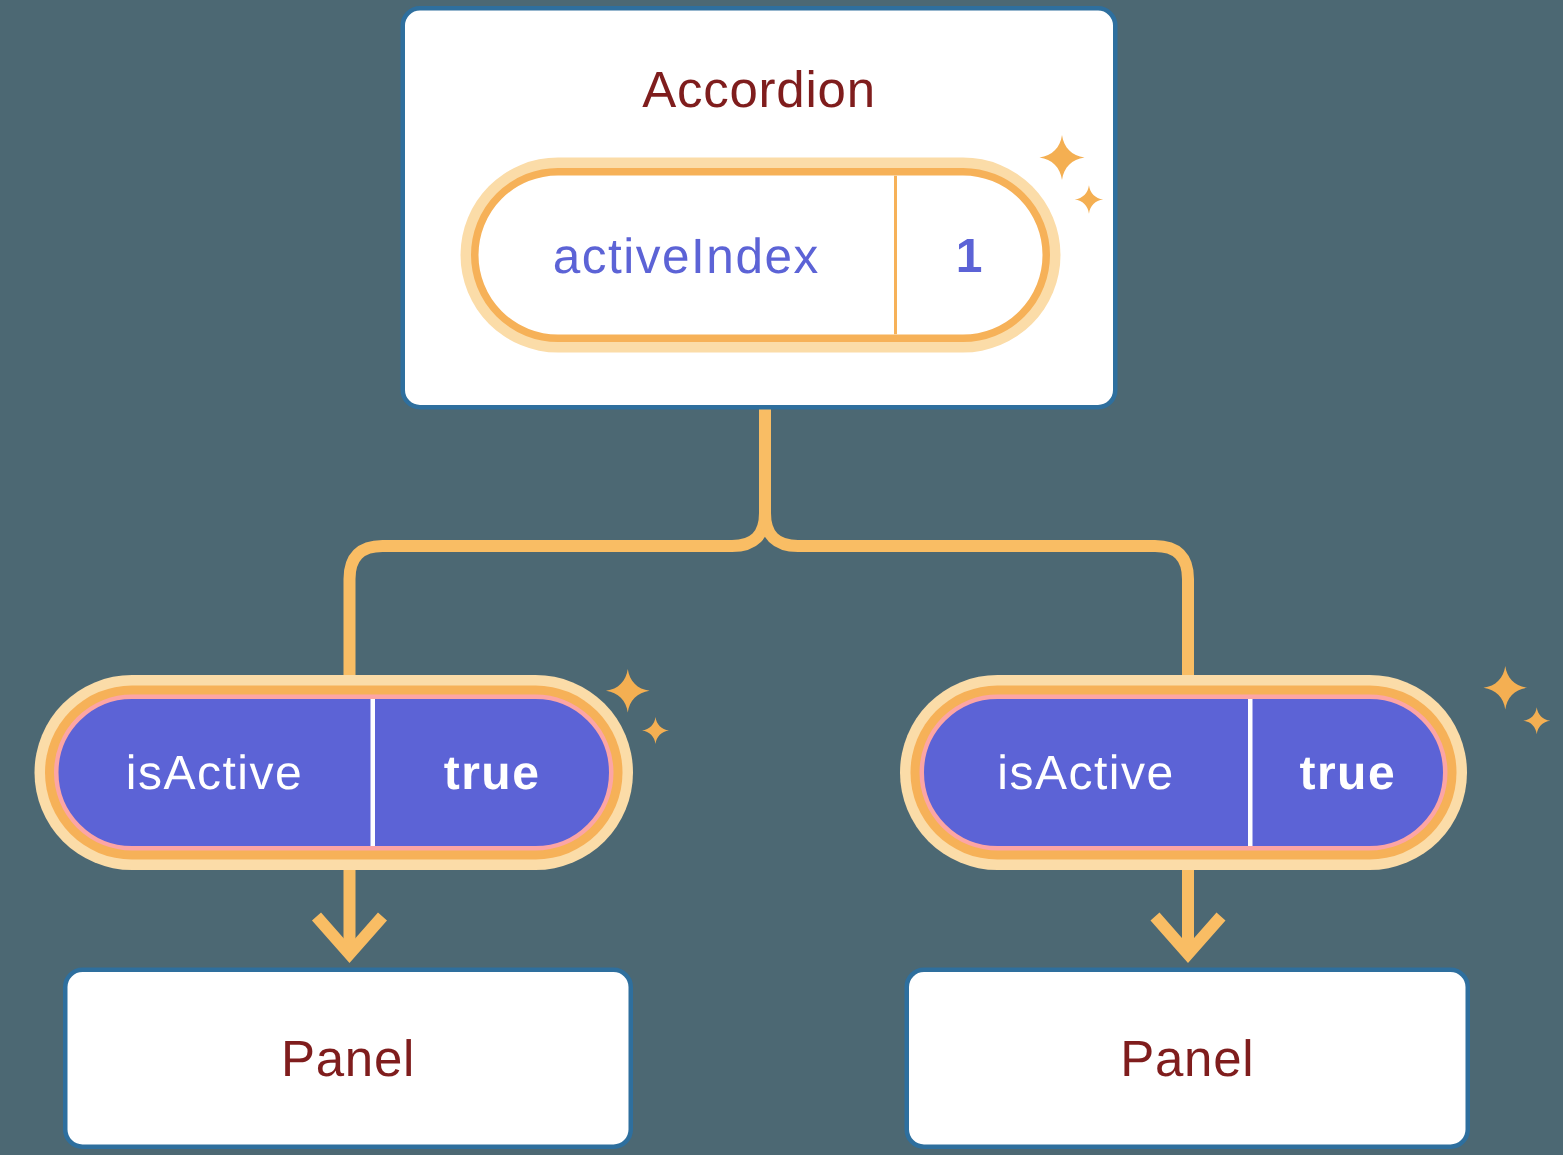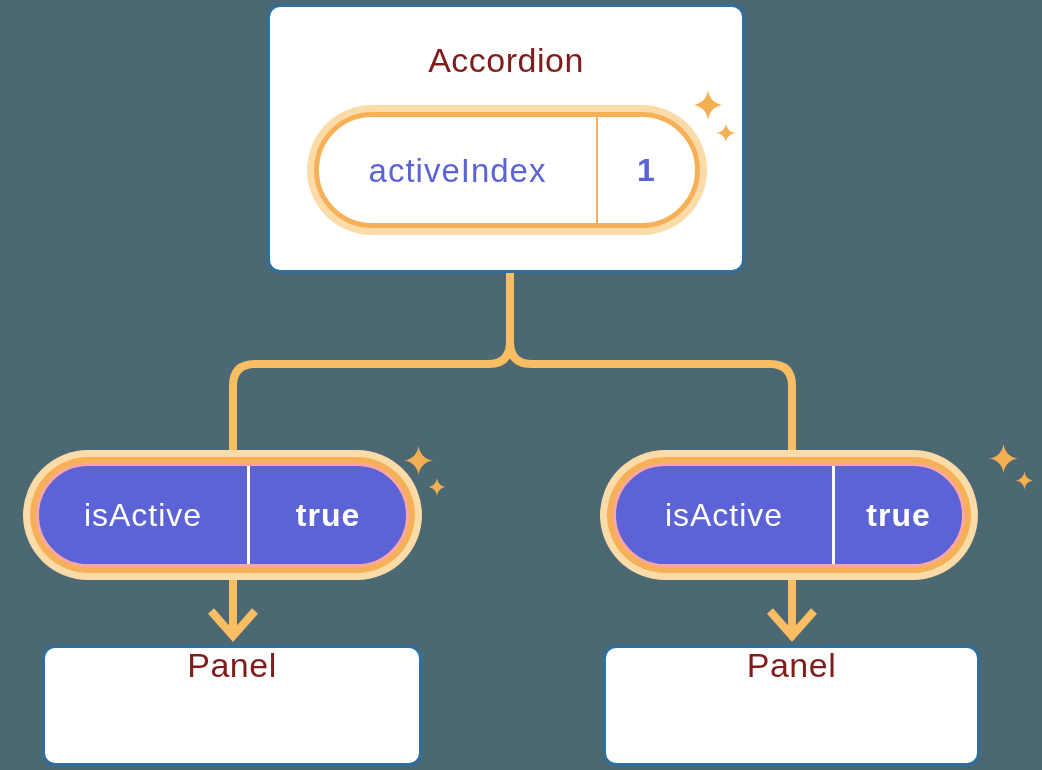--- a/index.html
+++ b/index.html
@@ -25,21 +25,21 @@
     color: #7f1d1d;
     font-size: 34px;
     letter-spacing: 0.5px;
     font-weight: 500;
     text-align: center;
     line-height: 1;
   }
   .accordion { left: 267px; top: 4px; width: 478px; height: 269px; }
   .accordion .card-title { margin-top: 36px; }
 
-  .panel { display: flex; justify-content: center; }
+  .panel { display: flex; align-items: center; justify-content: center; }
   .panel-left  { left: 42px;  top: 645px; width: 380px; height: 121px; }
   .panel-right { left: 603px; top: 645px; width: 377px; height: 121px; }
 
   .pill {
     position: absolute;
     display: flex;
     align-items: stretch;
     border-radius: 999px;
     box-sizing: border-box;
     overflow: hidden;

